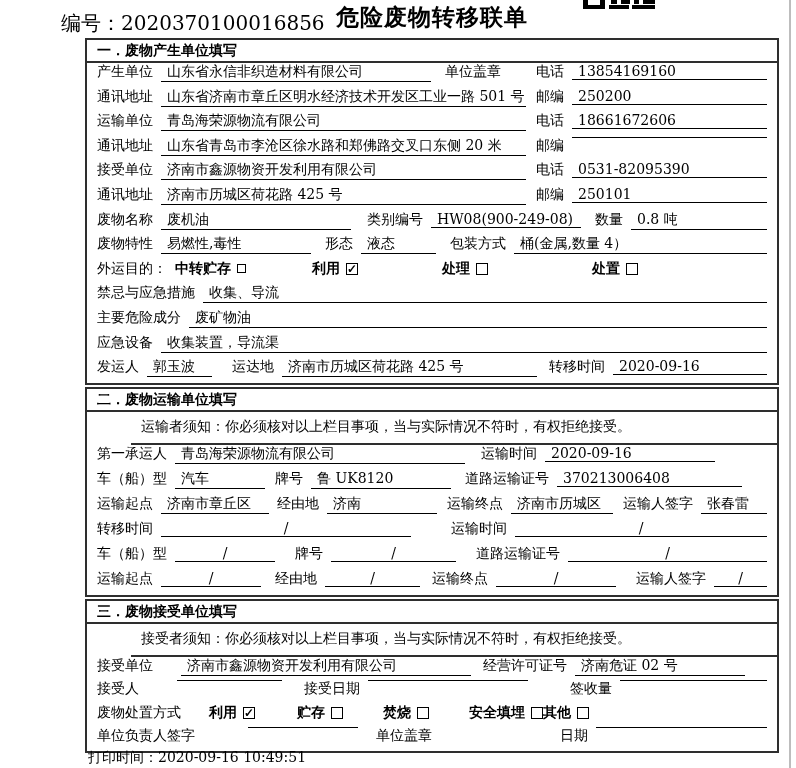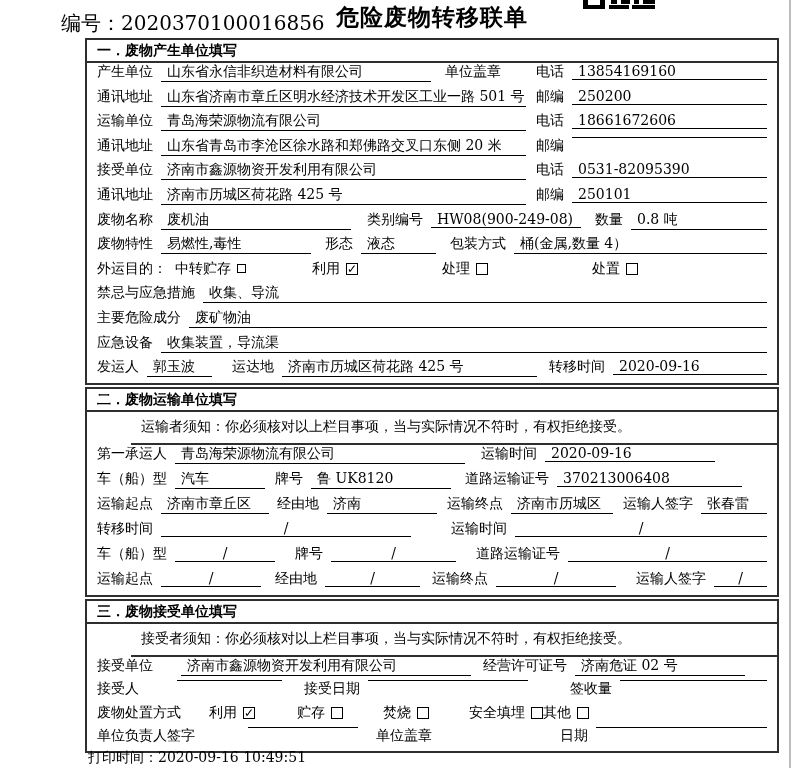--- a/index.html
+++ b/index.html
@@ -24,21 +24,21 @@
   .notice { padding:6px 10px 7px 10px; border-bottom:2px solid #2e2e2e; white-space:nowrap;margin-left:44px; }
   .row { display:flex; align-items:flex-start; padding:0 10px 4px 10px; white-space:nowrap; overflow:hidden; }
   .s1 .row { height:24.6px; }
   .s2 .row { height:25px; }
   .s3 .row { height:23.5px; }
   .lbl { margin-right:8px; flex:0 0 auto; }
   .val { border-bottom:1px solid #000; padding:0 6px; overflow:hidden; flex:0 0 auto; }
   .grow { flex:1 1 auto; }
   .ctr { text-align:center; }
   .mla { margin-left:auto; }
-  .cbg { display:flex; align-items:center; flex:0 0 auto; }
+  .cbg { display:flex; align-items:center; flex:0 0 auto;font-weight:bold; }
   .cb { display:inline-flex; width:12px; height:12px; border:1px solid #000; margin-left:6px;
         align-items:center; justify-content:center; font-size:12px; line-height:1; flex:0 0 auto; }
   .cb.sm { width:9px; height:9px; }
   .footer { position:absolute; left:88px; top:749px; font-size:14px; white-space:nowrap; }
 </style>
 </head>
 <body>
 
 <div class="page-edge"></div>
 

